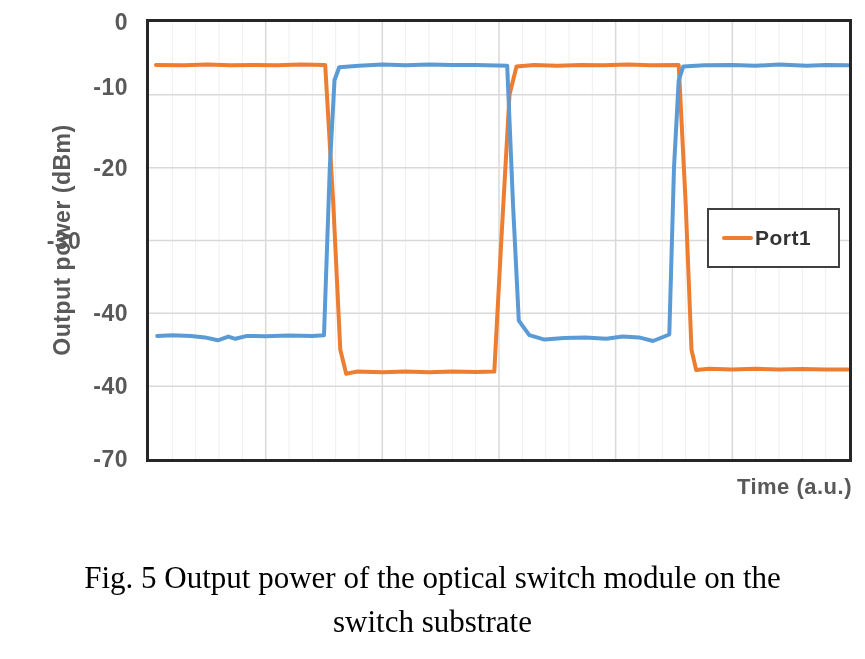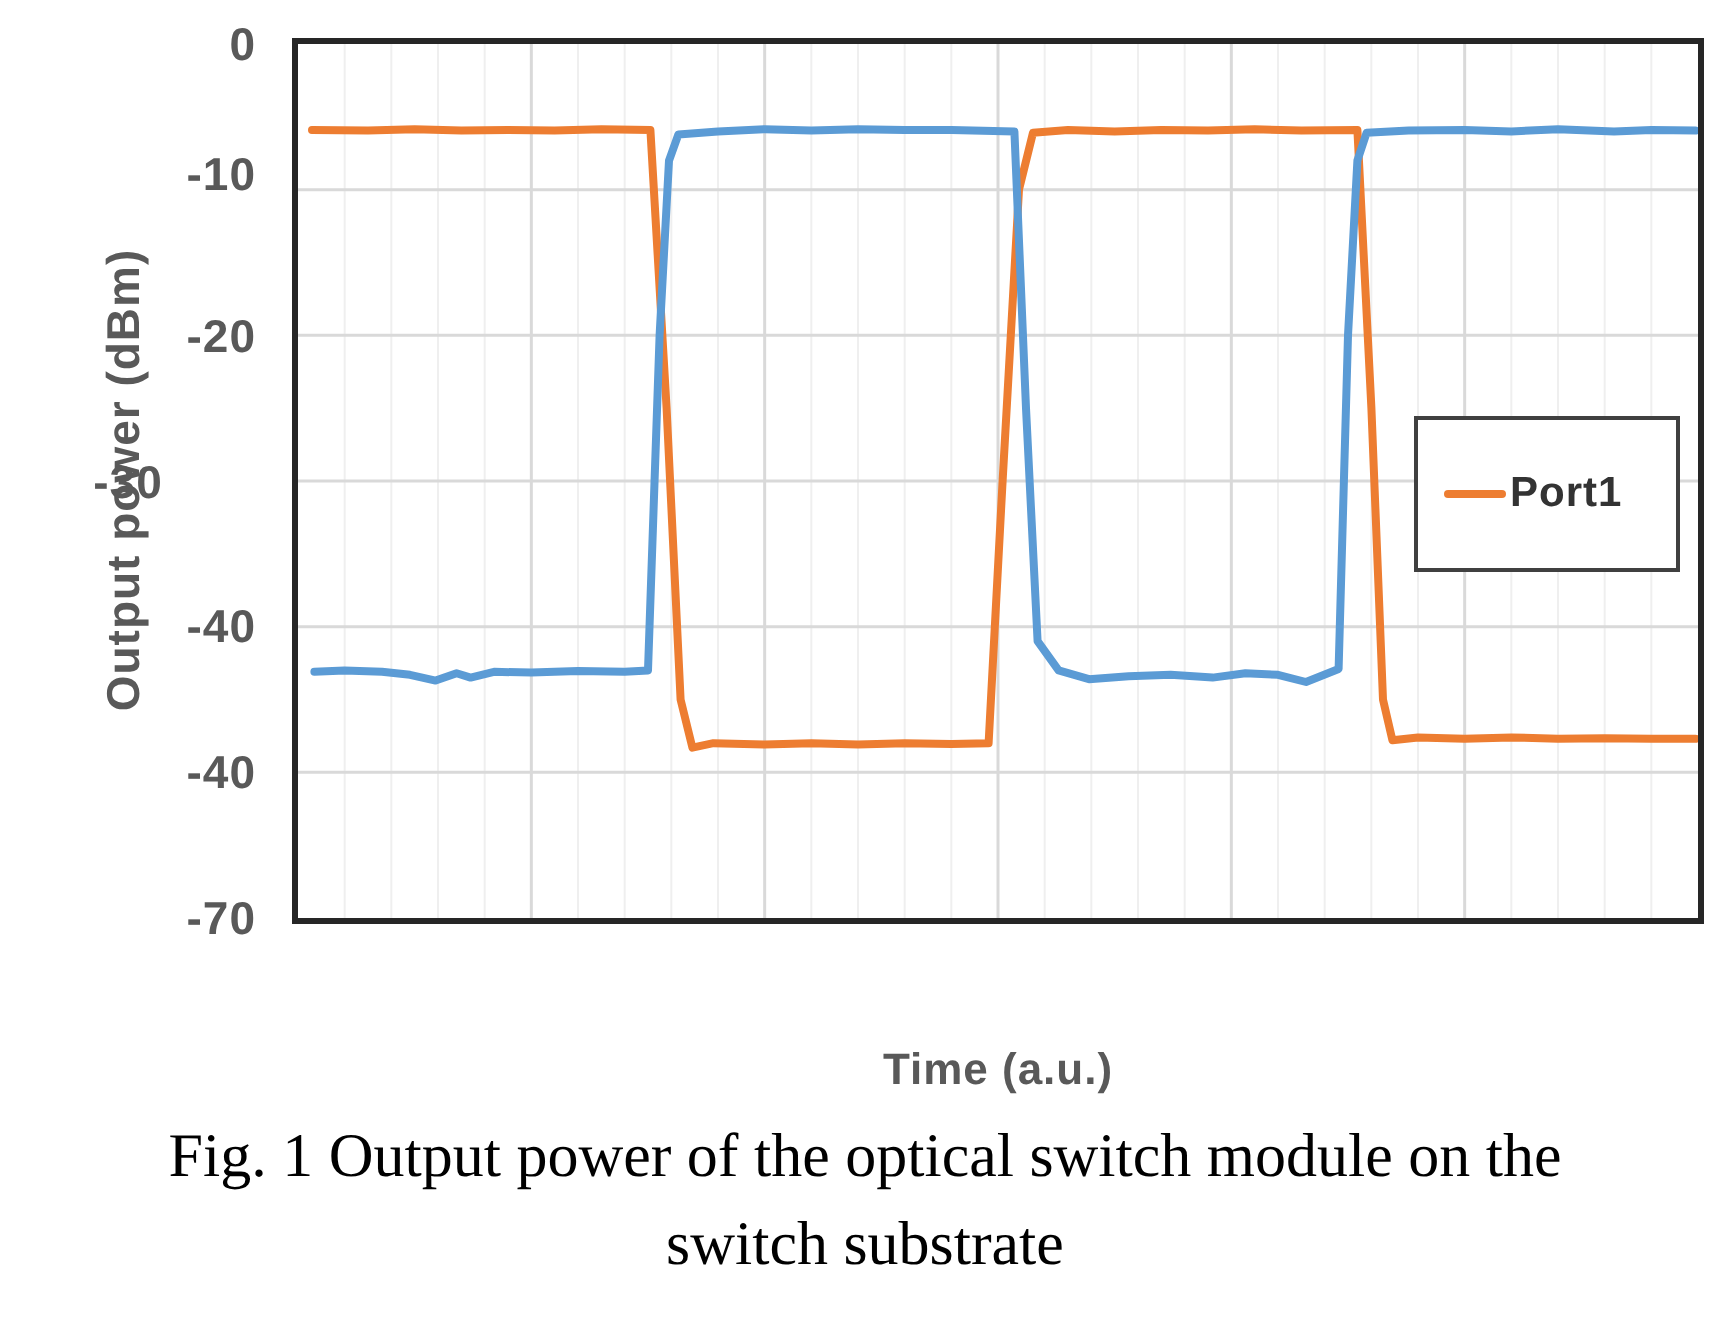--- a/index.html
+++ b/index.html
@@ -16,32 +16,32 @@
   .plot-frame svg{display:block;}
   
   .y-ticks{position:absolute;left:0;top:0;width:128px;height:500px;}
   .y-tick{
     position:absolute;left:0;width:128px;text-align:right;
     font-size:23px;font-weight:bold;color:#595959;line-height:26px;
     letter-spacing:0.5px;
   }
   
   .x-title{
-    position:absolute;left:146px;top:474px;width:706px;text-align:center;
-    font-size:22px;font-weight:bold;color:#595959;letter-spacing:0.5px;margin-top:48px;
+    position:absolute;left:146px;top:474px;width:706px;text-align:right;
+    font-size:22px;font-weight:bold;color:#595959;letter-spacing:0.5px;
   }
   .y-title{
     position:absolute;left:62px;top:240px;
     transform:translate(-50%,-50%) rotate(-90deg);
     font-size:23px;font-weight:bold;color:#595959;white-space:nowrap;
     letter-spacing:0.5px;
   }
   
   .legend{
-    position:absolute;left:558px;top:186px;width:133px;height:78px;
+    position:absolute;left:558px;top:186px;width:133px;height:60px;
     background:#ffffff;border:2px solid #404040;box-sizing:border-box;
     display:flex;flex-direction:column;justify-content:center;gap:10px;
     padding-left:13px;
   }
   .legend-row{display:flex;align-items:center;}
   .legend-swatch{width:31px;height:4px;border-radius:2px;flex:0 0 auto;}
   .legend-label{
     font-size:21px;font-weight:bold;color:#333333;margin-left:2px;
     letter-spacing:0.5px;line-height:22px;
   }
@@ -113,17 +113,17 @@
       <div class="legend-row">
         <span class="legend-swatch" style="background: rgb(237, 125, 49);"></span>
         <span class="legend-label">Port1</span>
       </div>
     </div>
   </div>
 
   <div class="x-title">Time (a.u.)</div>
 
   <div class="caption">
-    <div>Fig. 1 Output power of the optical switch module on the</div>
+    <div>Fig. 5 Output power of the optical switch module on the</div>
     <div>switch substrate</div>
   </div>
 
 </div>
 
 </body></html>

